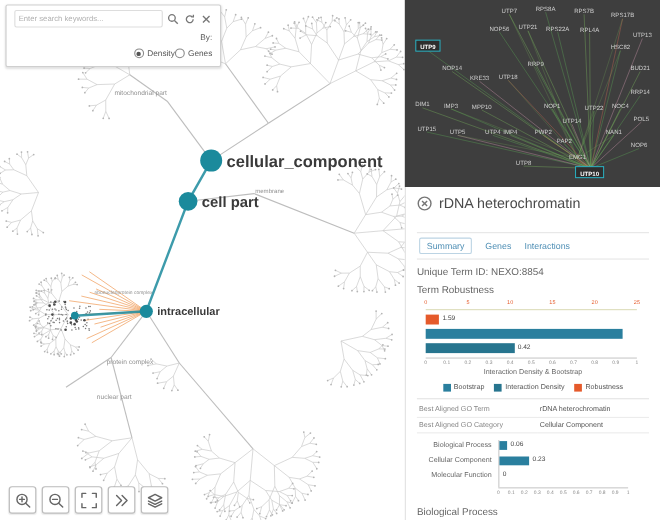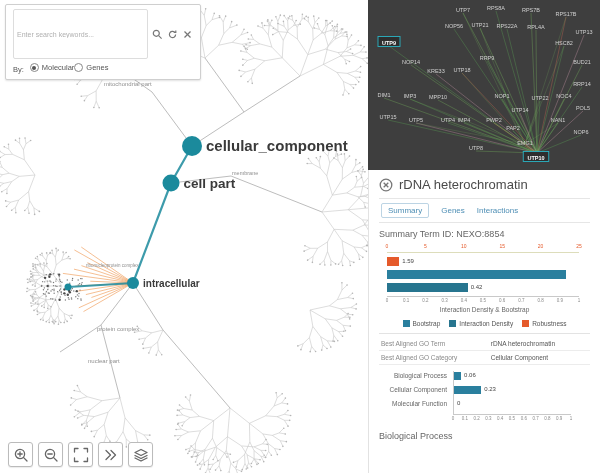--- a/index.html
+++ b/index.html
@@ -3,38 +3,38 @@
 <meta charset="utf-8">
 <style>
   html,body{margin:0;padding:0;background:#fff;font-family:"Liberation Sans",sans-serif;}
   .stage{position:relative;width:600px;height:473px;overflow:hidden;background:#fff;}
   
   .viz-panel{position:absolute;left:0;top:0;width:368px;height:473px;background:#fff;}
   #tree-svg{position:absolute;left:0;top:0;}
   .search-card{position:absolute;left:5px;top:4px;width:180px;background:#fff;border:1px solid #cfcfcf;border-radius:2px;box-shadow:0 1px 2px rgba(0,0,0,.12);padding:4px 7px 5px 7px;}
   .nexo-title{font-size:10px;font-weight:bold;color:#333;margin-bottom:3px;}
   .search-row{display:flex;align-items:center;gap:3px;}
-  .search-row input{flex:1;height:14px;border:1px solid #ddd;border-radius:2px;font-size:7px;padding:17px 3px;color:#444;outline:none;min-width:0;}
+  .search-row input{flex:1;height:14px;border:1px solid #ddd;border-radius:2px;font-size:7px;padding:0 3px;color:#444;outline:none;min-width:0;}
   .search-row input::placeholder{color:#b0b0b0;}
   .sicon{width:12px;height:12px;display:inline-flex;align-items:center;justify-content:center;cursor:pointer;}
-  .by-row{display:flex;align-items:flex-end;gap:6px;margin-top:4px;font-size:7.5px;color:#555;}
+  .by-row{display:flex;align-items:flex-end;gap:6px;margin-top:4px;font-size:7.5px;color:#555;flex-direction:column;}
   .radio-opt{display:inline-flex;align-items:center;gap:3px;cursor:pointer;}
   .rb{width:7px;height:7px;border:1px solid #8a8a8a;border-radius:50%;display:inline-block;position:relative;background:#fff;}
   .rb.sel::after{content:"";position:absolute;left:1.5px;top:1.5px;width:4px;height:4px;border-radius:50%;background:#555;}
   .viz-toolbar{position:absolute;left:8px;bottom:6px;display:flex;gap:5px;}
   .tbtn{width:23px;height:23px;background:#fff;border:1px solid #bbb;border-radius:3px;display:flex;align-items:center;justify-content:center;cursor:pointer;box-shadow:0 1px 1px rgba(0,0,0,.08);}
   .tbtn svg{stroke:#666;fill:none;stroke-width:1.3;stroke-linecap:round;stroke-linejoin:round;}
   
   .network-panel{position:absolute;left:368px;top:0;width:232px;height:170px;background:#3e3e3e;overflow:hidden;}
   
   .details-panel{position:absolute;left:368px;top:170px;width:232px;height:303px;background:#fff;border-left:1px solid #e2e2e2;box-sizing:border-box;padding:7px 10px 0 10px;}
   .dheader{display:flex;align-items:center;gap:6px;}
   .dclose{width:14px;height:14px;cursor:pointer;display:inline-flex;}
   .dtitle{font-size:13px;color:#4a4a4a;}
-  .tabs{display:flex;align-items:center;gap:12px;border-top:1px solid #e6e6e6;border-bottom:1px solid #e6e6e6;margin-top:6px;padding:4px 2px;}
+  .tabs{display:flex;align-items:center;gap:12px;border-top:1px solid #e6e6e6;border-bottom:1px solid #e6e6e6;margin-top:19px;padding:4px 2px;}
   .tab{font-size:8px;color:#4f8fb5;cursor:pointer;}
   .tab.active{border:1px solid #bcd4e4;border-radius:2px;padding:2px 6px;}
   .uid-row{margin-top:6px;font-size:9px;color:#666;}
   .sec{margin-top:6px;font-size:9px;color:#666;}
   .chart1{position:relative;height:76px;margin-top:3px;}
   .chart2{position:relative;height:56px;margin-top:4px;}
   .axline{position:absolute;height:0;border-top:1px solid #c9c9c9;}
   .vaxline{position:absolute;width:0;border-left:1px solid #c9c9c9;}
   .tick-top{position:absolute;font-size:5px;color:#e55a2b;transform:translateX(-50%);}
   .tick-bot{position:absolute;font-size:4.5px;color:#8a8a8a;transform:translateX(-50%);}
@@ -1414,21 +1414,21 @@
           <svg width="9" height="9" viewBox="0 0 9 9" stroke="#777" fill="none" stroke-width="1.2">
               <line x1="1.5" y1="1.5" x2="7.5" y2="7.5"></line>
               <line x1="7.5" y1="1.5" x2="1.5" y2="7.5"></line>
             </svg>
         </span>
       </div>
       <div class="by-row">
         <span>By:</span>
         <span id="radio-group"><span class="radio-opt">
               <span class="rb sel"></span>
-              <span>Molecular</span>
+              <span>Density</span>
             </span><span class="radio-opt">
               <span class="rb"></span>
               <span>Genes</span>
             </span></span>
       </div>
     </div>
 
     <div class="viz-toolbar">
       <div class="tbtn">
         <svg width="16" height="16" viewBox="0 0 16 16">
@@ -1570,24 +1570,25 @@
       <span class="dtitle">rDNA heterochromatin</span>
     </div>
 
     <div class="tabs" id="tabs">
         <span class="tab active">Summary</span>
         <span class="tab">Genes</span>
         <span class="tab">Interactions</span>
       </div>
 
     <div class="uid-row">
-      <span>Summary Term ID:</span>
+      <span>Unique Term ID:</span>
       <span>NEXO:8854</span>
     </div>
 
+    <div class="sec">Term Robustness</div>
     <div class="chart1" id="chart1">
         <div class="axline" style="left: 8px; top: 10px; width: 192px; border-color: rgb(221, 221, 187);"></div>
         <span class="tick-top" style="left: 8px; top: 1px;">0</span>
         <span class="tick-top" style="left: 46.4px; top: 1px;">5</span>
         <span class="tick-top" style="left: 84.8px; top: 1px;">10</span>
         <span class="tick-top" style="left: 123.2px; top: 1px;">15</span>
         <span class="tick-top" style="left: 161.6px; top: 1px;">20</span>
         <span class="tick-top" style="left: 200px; top: 1px;">25</span>
         <div class="hbar" style="left: 8px; top: 15px; width: 12.2112px; height: 9px; background: rgb(229, 90, 43);"></div>
         <span class="blabel" style="left: 23.2112px; top: 16px;">1.59</span>

